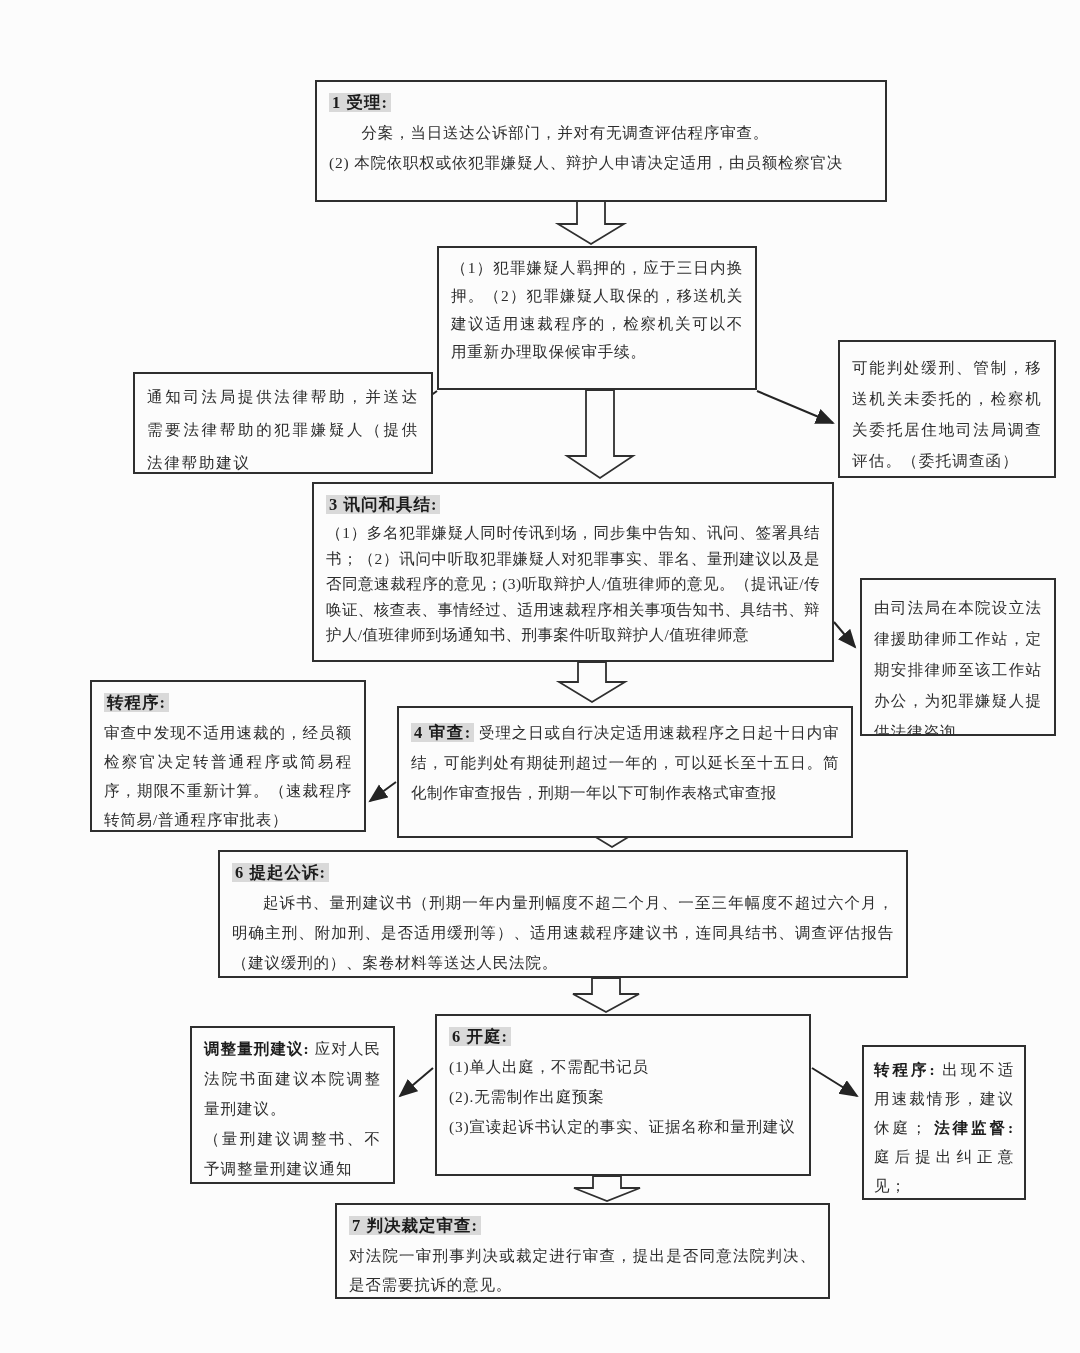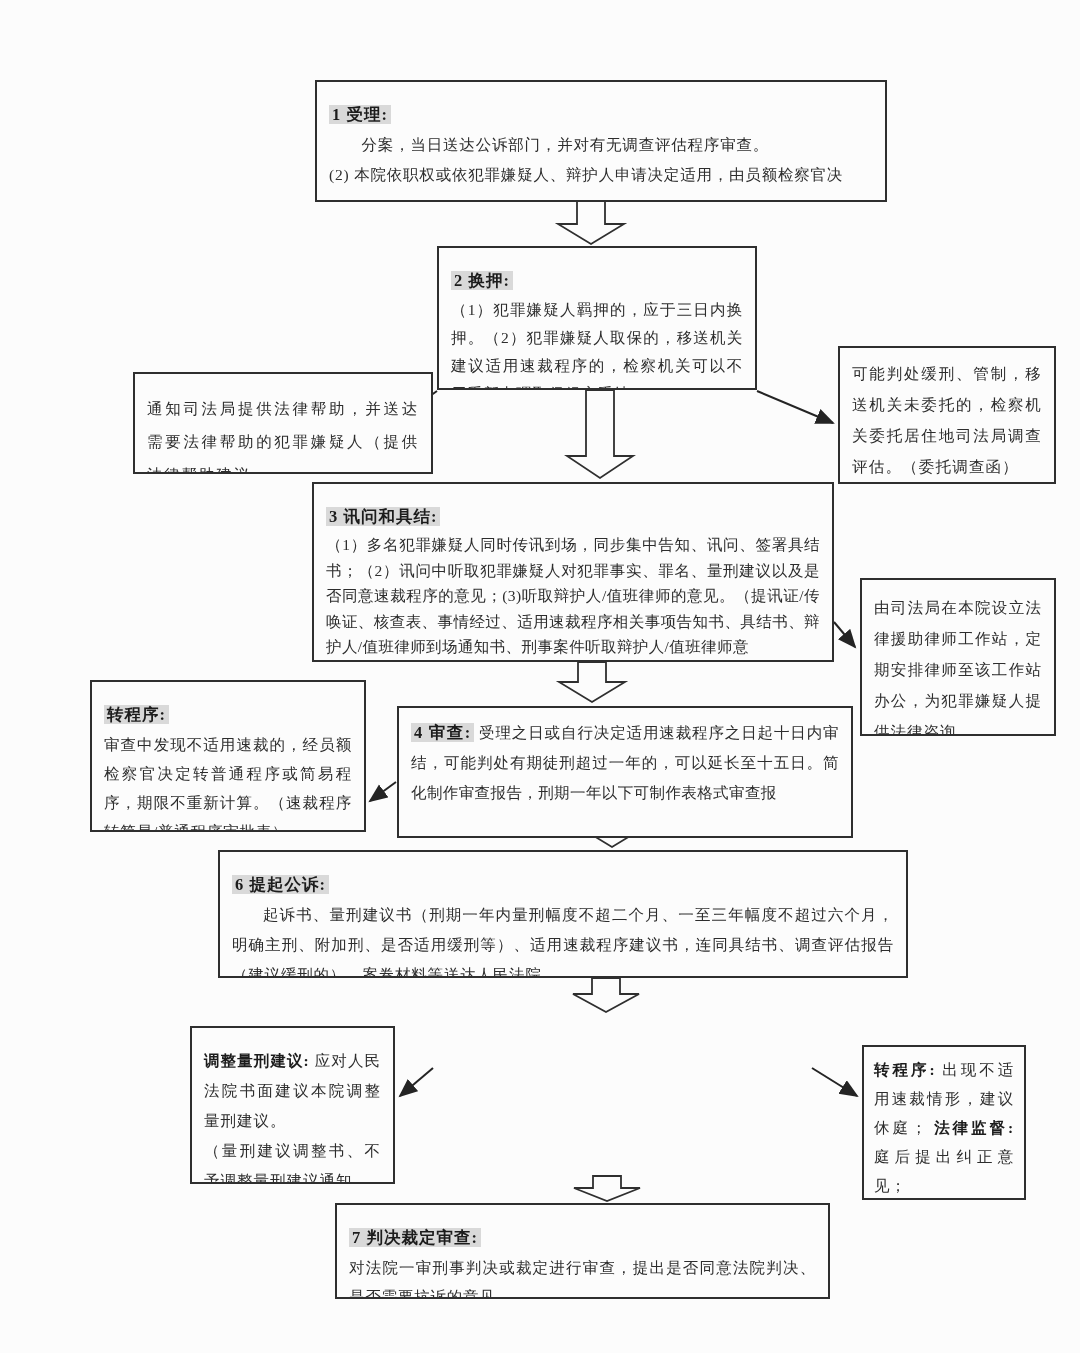--- a/index.html
+++ b/index.html
@@ -6,35 +6,35 @@
   html,body { background:#ffffff; }
   .page {
     position:relative; width:1080px; height:1353px;
     background:#fcfcfc; overflow:hidden;
     font-family:"Liberation Serif", serif;
     color:#2d2d2d;
   }
   .arrows { position:absolute; left:0; top:0; pointer-events:none; }
   .box {
     position:absolute; border:2px solid #2f2f2f; background:#fcfcfc;
-    padding:18px 12px; font-size:15.5px; letter-spacing:0.8px;
+    padding:6px 12px; font-size:15.5px; letter-spacing:0.8px;
     text-align:justify; overflow:hidden; line-height:29px;
   }
   .hl {
     background:#d9d9d9; font-weight:bold; color:#1c1c1c;
     font-size:16.5px; letter-spacing:1px; padding:0 3px;
   }
   .lead { font-weight:bold; color:#1c1c1c; }
   .title-line { line-height:30px; }
   .indent2 { text-indent:2em; }
   .hang { padding-left:2.1em; }
   .b1 { left:315px; top:80px;  width:572px; height:122px; line-height:30px; }
   .b2 { left:437px; top:246px; width:320px; height:144px; line-height:28px; }
   .bnotify { left:133px; top:372px; width:300px; height:102px; line-height:33px; letter-spacing:1.8px; }
-  .bprob   { left:838px; top:340px; width:218px; height:138px; line-height:31px; letter-spacing:1.2px; padding-top:10px;margin-top:6px; }
+  .bprob   { left:838px; top:340px; width:218px; height:138px; line-height:31px; letter-spacing:1.2px; padding-top:10px; }
   .b3 { left:312px; top:482px; width:522px; height:180px; line-height:25.5px; letter-spacing:0.4px; }
   .blegal  { left:860px; top:578px; width:196px; height:158px; line-height:31px; letter-spacing:1px; padding-top:12px; }
   .btrans1 { left:90px;  top:680px; width:276px; height:152px; line-height:29px; }
   .b4 { left:397px; top:706px; width:456px; height:132px; line-height:30px; letter-spacing:0.4px; padding-top:10px; }
   .b5 { left:218px; top:850px; width:690px; height:128px; line-height:30px; }
   .b6 { left:435px; top:1014px; width:376px; height:162px; line-height:30px; }
   .badjust { left:190px; top:1026px; width:205px; height:158px; line-height:30px; letter-spacing:1px; }
   .btrans2 { left:862px; top:1045px; width:164px; height:155px; line-height:29px; padding:8px 10px; }
   .b7 { left:335px; top:1203px; width:495px; height:96px; line-height:29px; }
 </style>
@@ -71,23 +71,20 @@
 
   <div class="box b1">
     <div class="title-line">
       <span class="hl">1 受理:</span>
     </div>
     <div class="hang">分案，当日送达公诉部门，并对有无调查评估程序审查。</div>
     <div>(2) 本院依职权或依犯罪嫌疑人、辩护人申请决定适用，由员额检察官决</div>
   </div>
 
   <div class="box b2">
-    <div class="title-line">
-      <span class="hl">2 换押:</span>
-    </div>
     <div>（1）犯罪嫌疑人羁押的，应于三日内换押。（2）犯罪嫌疑人取保的，移送机关建议适用速裁程序的，检察机关可以不用重新办理取保候审手续。</div>
   </div>
 
   <div class="box bnotify">
     <div>通知司法局提供法律帮助，并送达需要法律帮助的犯罪嫌疑人（提供法律帮助建议</div>
   </div>
 
   <div class="box bprob">
     <div>可能判处缓刑、管制，移送机关未委托的，检察机关委托居住地司法局调查评估。（委托调查函）</div>
   </div>
@@ -117,20 +114,28 @@
     </div>
   </div>
 
   <div class="box b5">
     <div class="title-line">
       <span class="hl">6 提起公诉:</span>
     </div>
     <div class="indent2">起诉书、量刑建议书（刑期一年内量刑幅度不超二个月、一至三年幅度不超过六个月，明确主刑、附加刑、是否适用缓刑等）、适用速裁程序建议书，连同具结书、调查评估报告（建议缓刑的）、案卷材料等送达人民法院。</div>
   </div>
 
+  <div class="box b6">
+    <div class="title-line">
+      <span class="hl">6 开庭:</span>
+    </div>
+    <div>(1)单人出庭，不需配书记员</div>
+    <div>(2).无需制作出庭预案</div>
+    <div>(3)宣读起诉书认定的事实、证据名称和量刑建议</div>
+  </div>
 
   <div class="box badjust">
     <div>
       <span class="lead">调整量刑建议:</span>
       <span>应对人民法院书面建议本院调整量刑建议。</span>
     </div>
     <div>（量刑建议调整书、不予调整量刑建议通知</div>
 
   </div>
 

